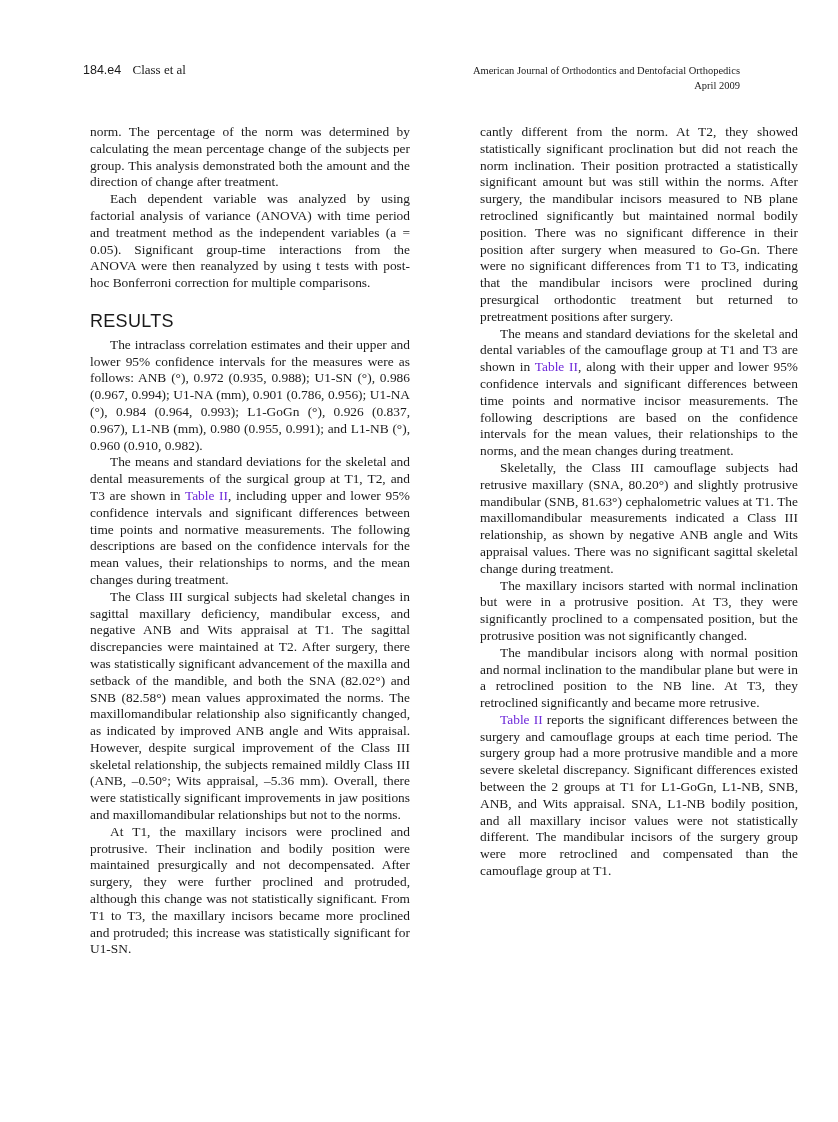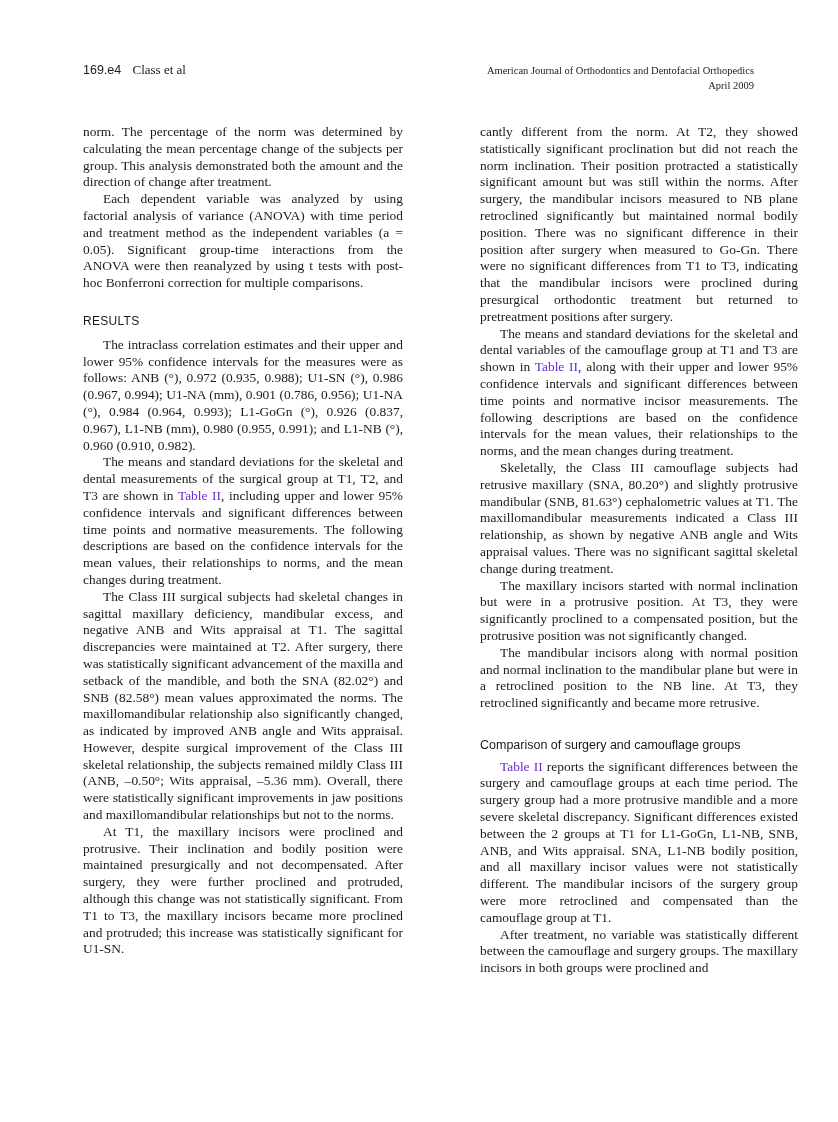--- a/index.html
+++ b/index.html
@@ -1,33 +1,33 @@
 <!DOCTYPE html>
 <html><head>
 <meta charset="utf-8">
 <style>
   html, body { margin: 0; padding: 0; background: #ffffff; }
   body { width: 838px; height: 1122px; position: relative; overflow: hidden; color: #1a1a1a; }
   .header-left { position: absolute; left: 83px; top: 62px; font-size: 13px; font-family: "Liberation Serif", serif; }
   .header-left .pg { font-family: "Liberation Sans", sans-serif; font-size: 12.5px; margin-right: 8px; }
-  .header-right { position: absolute; right: 84px; top: 63px; text-align: right; font-family: "Liberation Serif", serif; font-size: 10.5px; line-height: 15px; }
+  .header-right { position: absolute; right: 98px; top: 63px; text-align: right; font-family: "Liberation Serif", serif; font-size: 10.5px; line-height: 15px; }
   .col { position: absolute; top: 124px; width: 320px; font-family: "Liberation Serif", serif; font-size: 13.4px; line-height: 16.8px; text-align: justify; }
-  .col.left { left: 83px; }
+  .col.left { left: 90px; }
   .col.right { left: 436px; width: 318px; margin-left: 44px; }
   p { margin: 0; text-indent: 20px; }
   p.noindent { text-indent: 0; }
-  .sec-head { font-family: "Liberation Sans", sans-serif; font-size: 12px; letter-spacing: 0.3px; margin: 21px 0 7px 0; text-indent: 0; text-align: left; }
+  .sec-head { font-family: "Liberation Sans", sans-serif; font-size: 18px; letter-spacing: 0.3px; margin: 21px 0 7px 0; text-indent: 0; text-align: left; }
   .subsec-head { font-family: "Liberation Sans", sans-serif; font-size: 12.5px; margin: 25px 0 5px 0; text-indent: 0; text-align: left; }
   .link { color: #6d28d9; cursor: pointer; }
 </style>
 </head>
 <body>
 
 <div class="header-left">
-  <span class="pg">169.e4</span>
+  <span class="pg">184.e4</span>
   <span>Class et al</span>
 </div>
 <div class="header-right">
   <div>American Journal of Orthodontics and Dentofacial Orthopedics</div>
   <div>April 2009</div>
 </div>
 
 <div class="col left">
   <p class="noindent">norm. The percentage of the norm was determined by calculating the mean percentage change of the subjects per group. This analysis demonstrated both the amount and the direction of change after treatment.</p>
   <p>Each dependent variable was analyzed by using factorial analysis of variance (ANOVA) with time period and treatment method as the independent variables (a = 0.05). Significant group-time interactions from the ANOVA were then reanalyzed by using t tests with post-hoc Bonferroni correction for multiple comparisons.</p>
@@ -37,16 +37,14 @@
   <p>The Class III surgical subjects had skeletal changes in sagittal maxillary deficiency, mandibular excess, and negative ANB and Wits appraisal at T1. The sagittal discrepancies were maintained at T2. After surgery, there was statistically significant advancement of the maxilla and setback of the mandible, and both the SNA (82.02°) and SNB (82.58°) mean values approximated the norms. The maxillomandibular relationship also significantly changed, as indicated by improved ANB angle and Wits appraisal. However, despite surgical improvement of the Class III skeletal relationship, the subjects remained mildly Class III (ANB, –0.50°; Wits appraisal, –5.36 mm). Overall, there were statistically significant improvements in jaw positions and maxillomandibular relationships but not to the norms.</p>
   <p>At T1, the maxillary incisors were proclined and protrusive. Their inclination and bodily position were maintained presurgically and not decompensated. After surgery, they were further proclined and protruded, although this change was not statistically significant. From T1 to T3, the maxillary incisors became more proclined and protruded; this increase was statistically significant for U1-SN.</p>
 </div>
 
 <div class="col right">
   <p class="noindent">cantly different from the norm. At T2, they showed statistically significant proclination but did not reach the norm inclination. Their position protracted a statistically significant amount but was still within the norms. After surgery, the mandibular incisors measured to NB plane retroclined significantly but maintained normal bodily position. There was no significant difference in their position after surgery when measured to Go-Gn. There were no significant differences from T1 to T3, indicating that the mandibular incisors were proclined during presurgical orthodontic treatment but returned to pretreatment positions after surgery.</p>
   <p><span>The means and standard deviations for the skeletal and dental variables of the camouflage group at T1 and T3 are shown in </span><span class="link">Table II</span><span>, along with their upper and lower 95% confidence intervals and significant differences between time points and normative incisor measurements. The following descriptions are based on the confidence intervals for the mean values, their relationships to the norms, and the mean changes during treatment.</span></p>
   <p>Skeletally, the Class III camouflage subjects had retrusive maxillary (SNA, 80.20°) and slightly protrusive mandibular (SNB, 81.63°) cephalometric values at T1. The maxillomandibular measurements indicated a Class III relationship, as shown by negative ANB angle and Wits appraisal values. There was no significant sagittal skeletal change during treatment.</p>
   <p>The maxillary incisors started with normal inclination but were in a protrusive position. At T3, they were significantly proclined to a compensated position, but the protrusive position was not significantly changed.</p>
   <p>The mandibular incisors along with normal position and normal inclination to the mandibular plane but were in a retroclined position to the NB line. At T3, they retroclined significantly and became more retrusive.</p>
-  <div class="subsec-head">Comparison of surgery and camouflage groups</div>
   <p><span class="link">Table II</span><span> reports the significant differences between the surgery and camouflage groups at each time period. The surgery group had a more protrusive mandible and a more severe skeletal discrepancy. Significant differences existed between the 2 groups at T1 for L1-GoGn, L1-NB, SNB, ANB, and Wits appraisal. SNA, L1-NB bodily position, and all maxillary incisor values were not statistically different. The mandibular incisors of the surgery group were more retroclined and compensated than the camouflage group at T1.</span></p>
-  <p>After treatment, no variable was statistically different between the camouflage and surgery groups. The maxillary incisors in both groups were proclined and</p>
 </div>
 
 </body></html>

